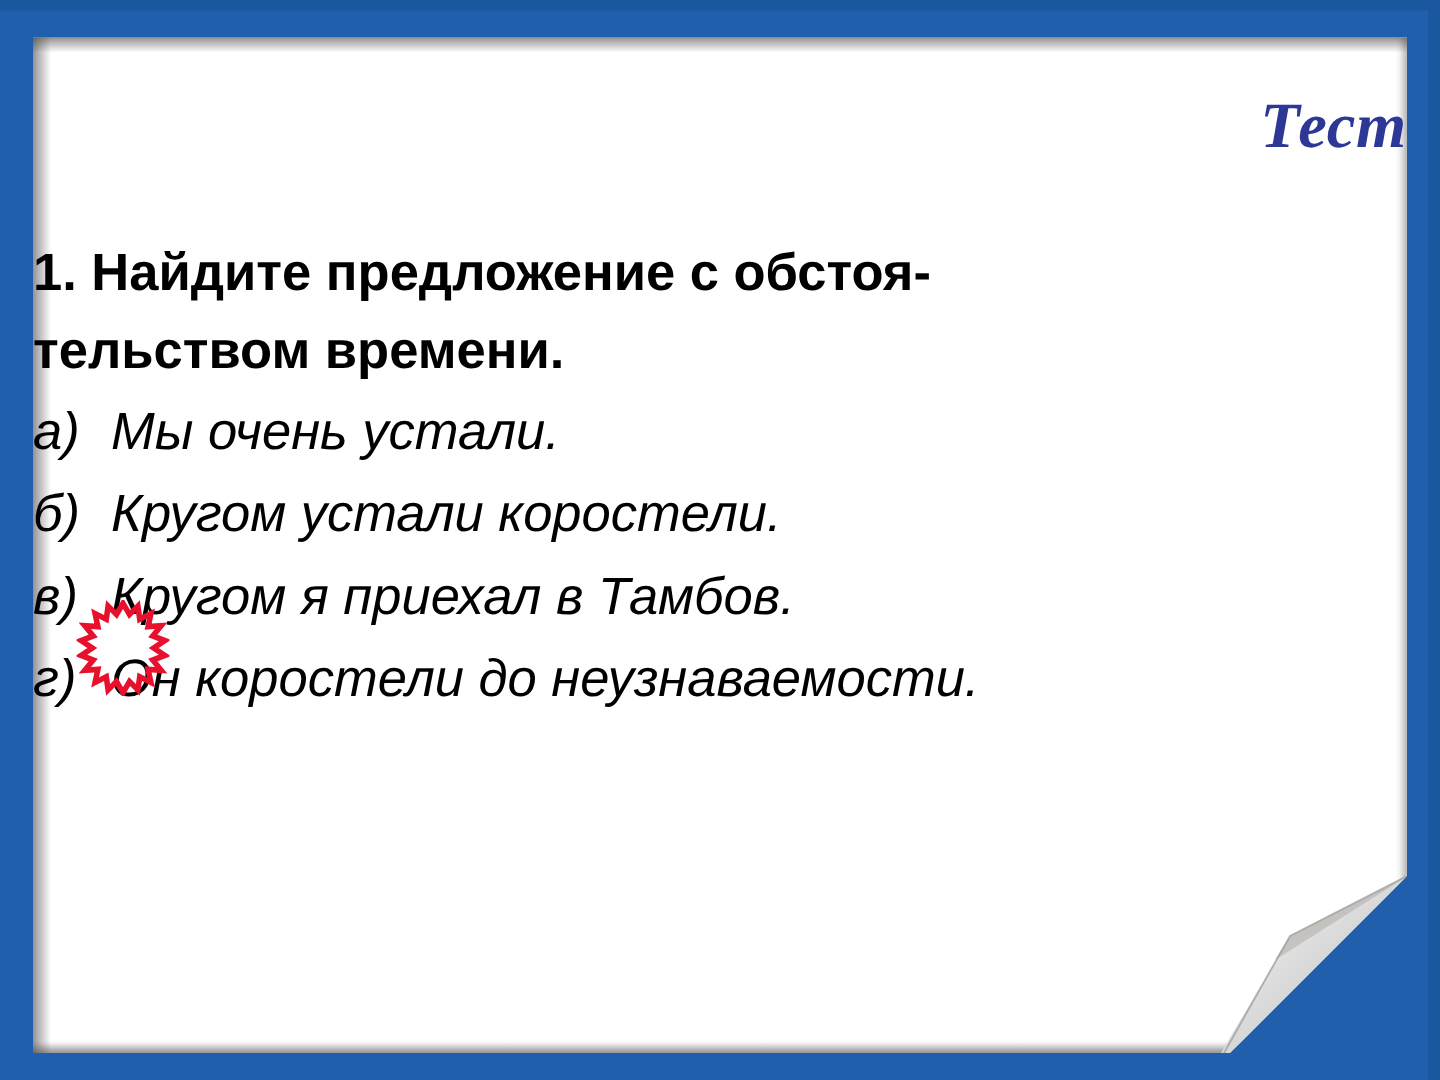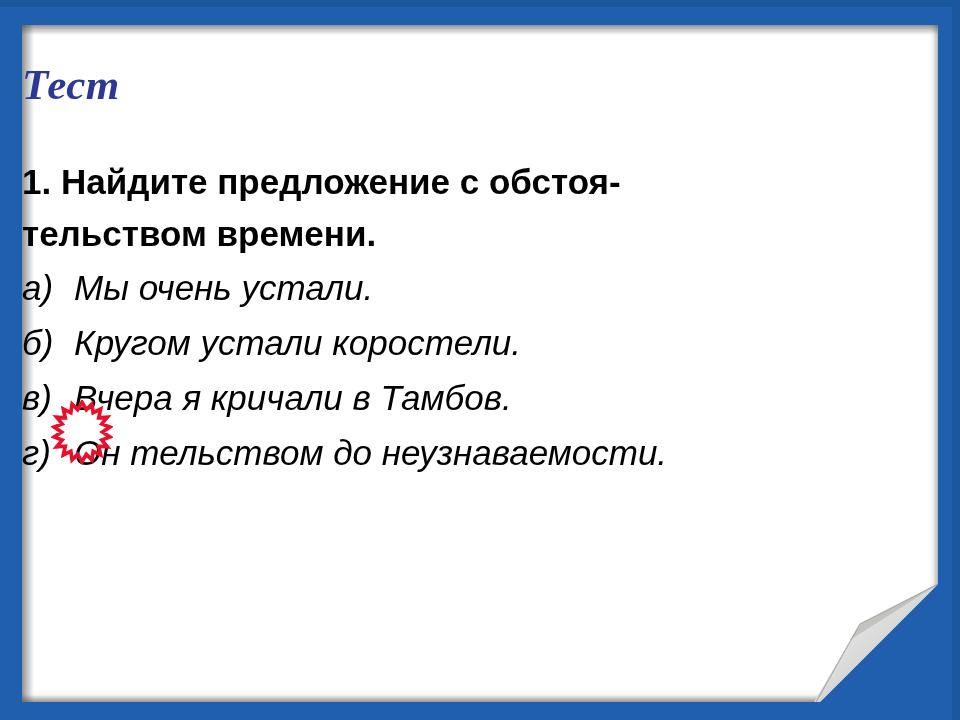--- a/index.html
+++ b/index.html
@@ -80,21 +80,21 @@
     height: 118px;
     pointer-events: none;
   }
 
   
   #title {
     position: absolute;
     left: 0;
     top: 38px;
     width: 916px;
-    text-align: left;
+    text-align: right;
     font-family: "Liberation Serif", "DejaVu Serif", serif;
     font-weight: bold;
     font-style: italic;
     font-size: 43px;
     color: #2D3795;
     letter-spacing: 0.5px;
     line-height: 1;
   }
 
   
@@ -170,25 +170,25 @@
 
       <div class="opt-line">
         <span class="opt-marker">а)</span><span class="opt-text">Мы очень устали.</span>
       </div>
 
       <div class="opt-line">
         <span class="opt-marker">б)</span><span class="opt-text">Кругом устали коростели.</span>
       </div>
 
       <div class="opt-line">
-        <span class="opt-marker">в)</span><span class="opt-text">Вчера я кричали в Тамбов.</span>
-      </div>
-
-      <div class="opt-line">
-        <span class="opt-marker">г)</span><span class="opt-text">Он тельством до неузнаваемости.</span>
+        <span class="opt-marker">в)</span><span class="opt-text">Кругом я приехал в Тамбов.</span>
+      </div>
+
+      <div class="opt-line">
+        <span class="opt-marker">г)</span><span class="opt-text">Он коростели до неузнаваемости.</span>
       </div>
 
     </div>
 
     <svg id="starburst" viewBox="0 0 100 100">
       <polygon points="50,2 57,14 66,5 68,19 80,13 77,27 91,26 82,37 95,42 83,50 95,58 82,63 91,74 77,73 80,87 68,81 66,95 57,86 50,98 43,86 34,95 32,81 20,87 23,73 9,74 18,63 5,58 17,50 5,42 18,37 9,26 23,27 20,13 32,19 34,5 43,14" fill="#FFFFFF" fill-opacity="0" stroke="#E8112D" stroke-width="6" stroke-linejoin="miter"></polygon>
     </svg>
 
     <svg id="page-curl" viewBox="0 0 124 118">
       <defs>

